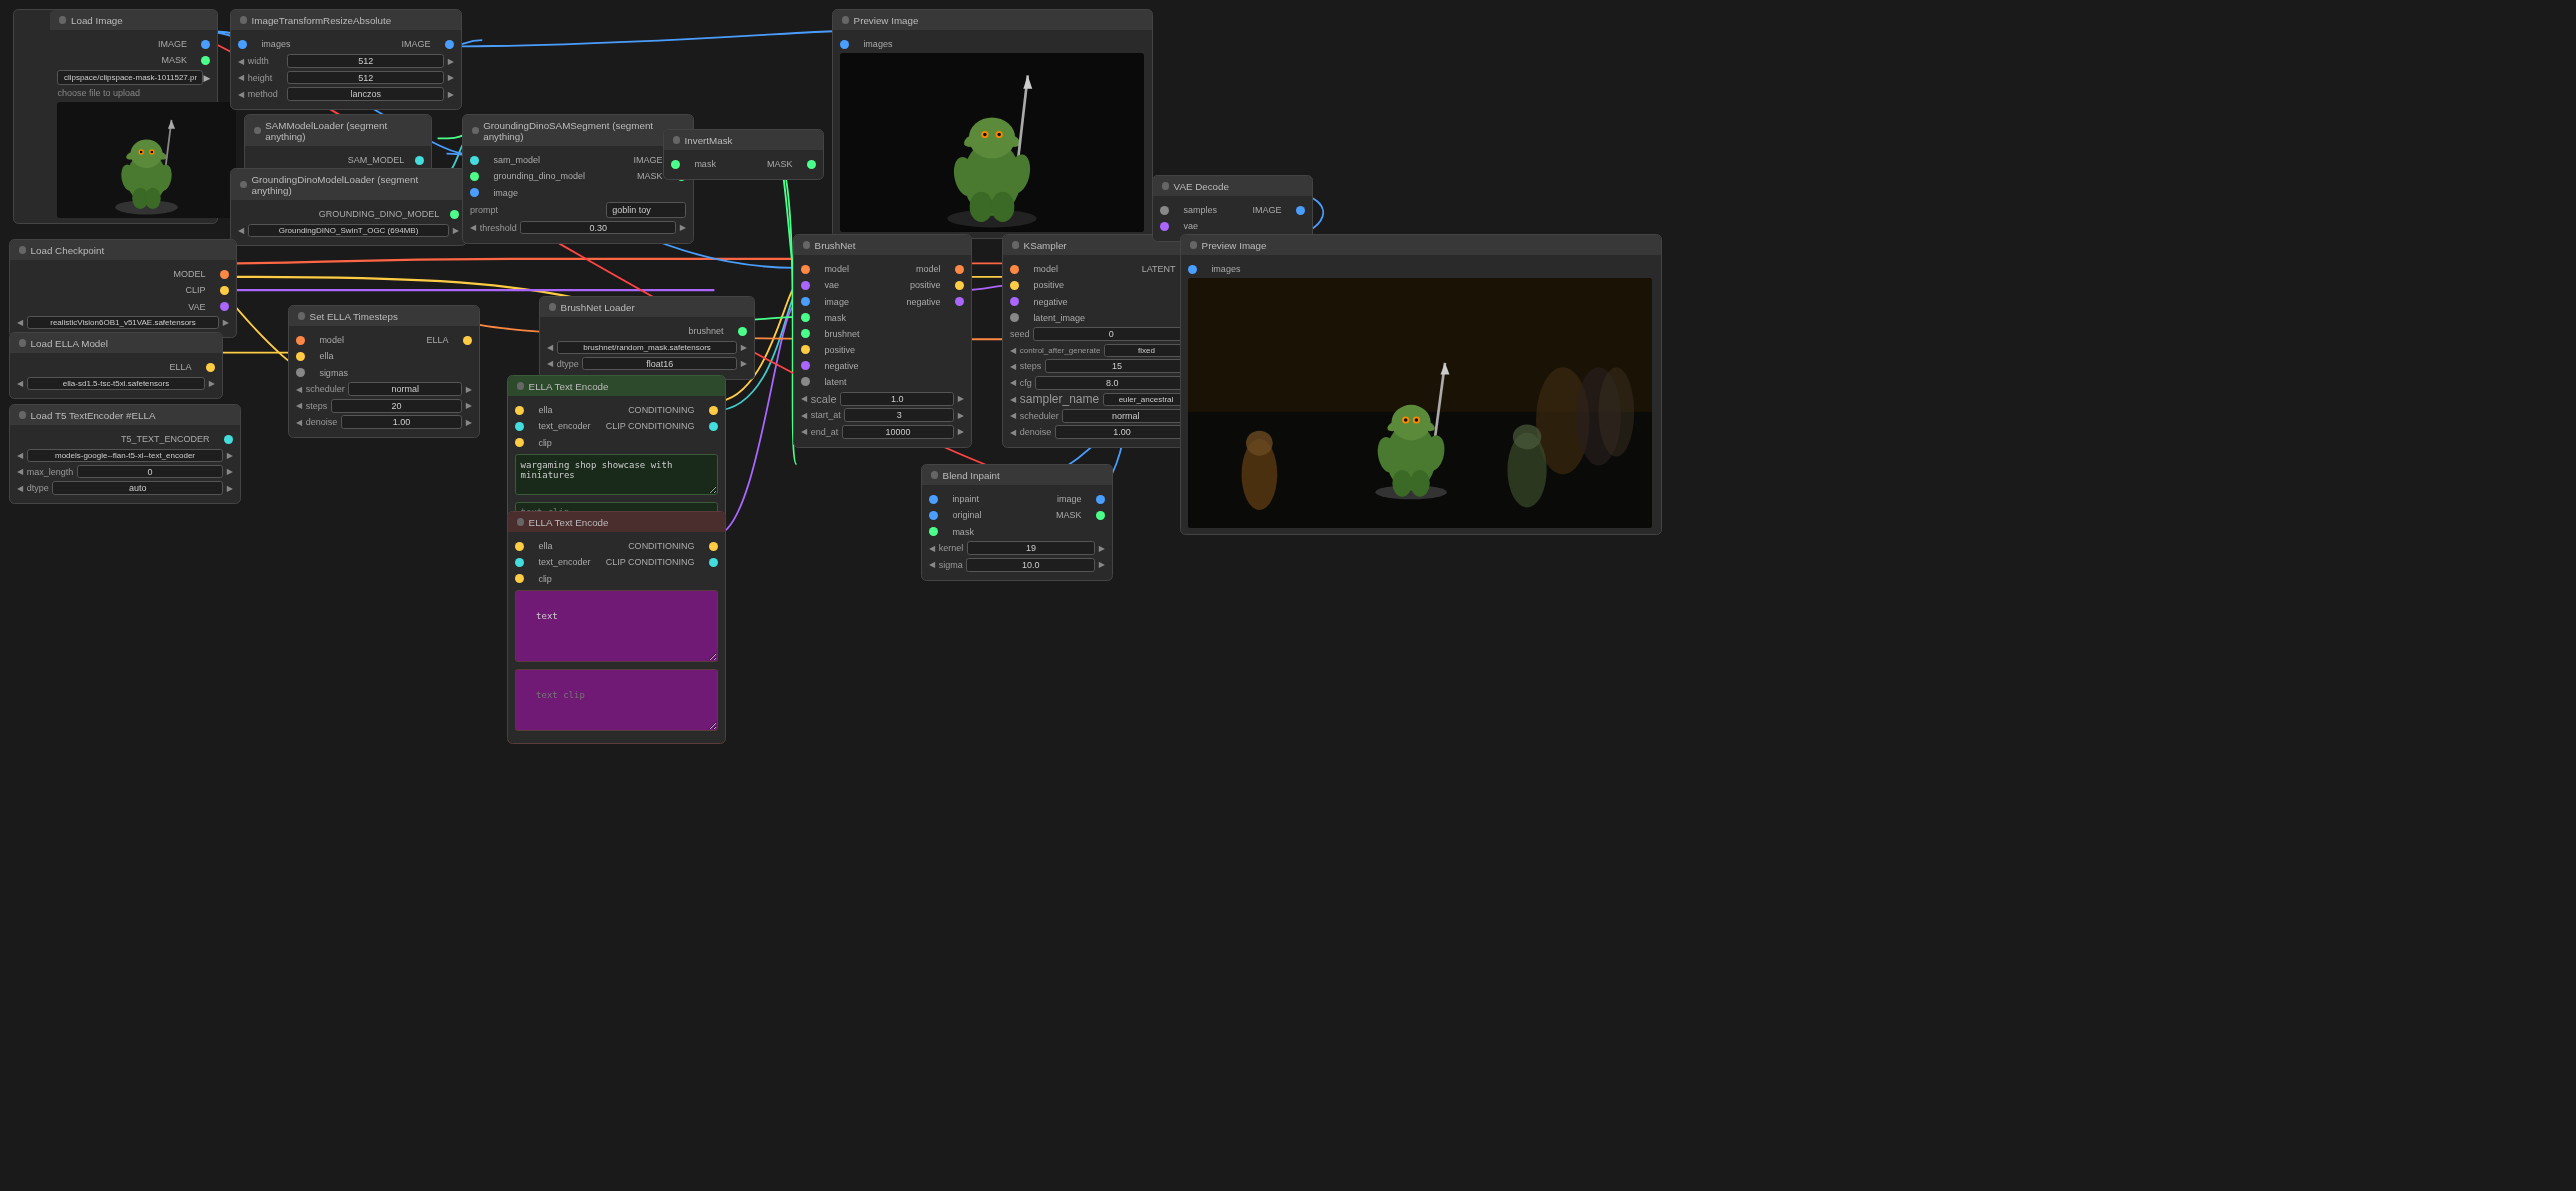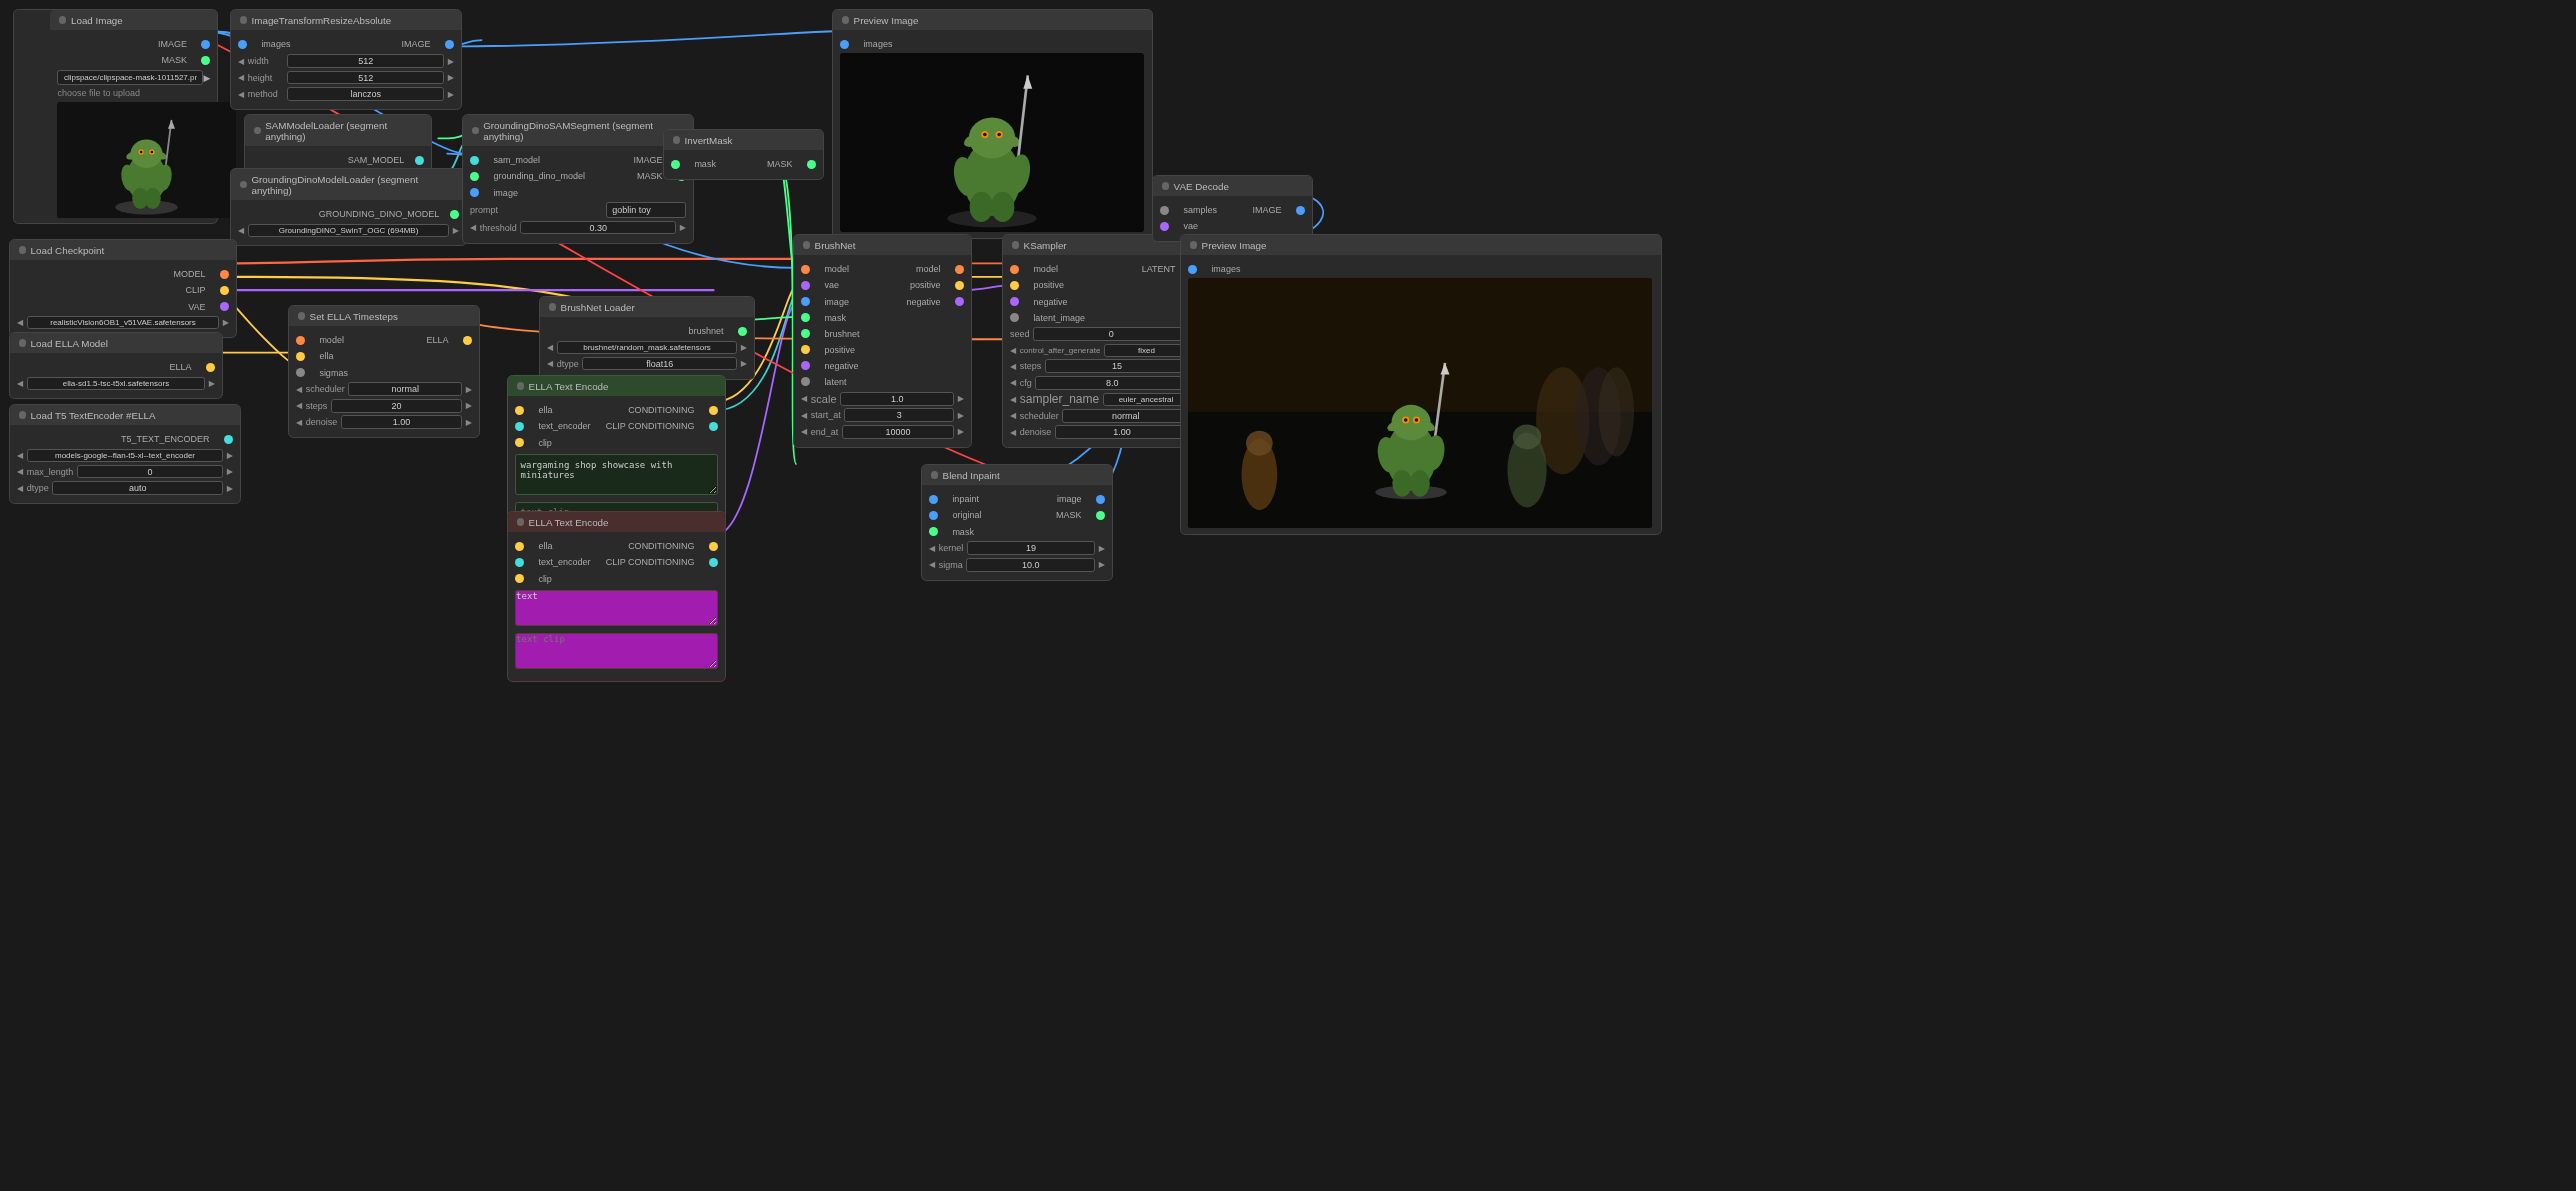--- a/index.html
+++ b/index.html
@@ -139,24 +139,24 @@
       background: #1a2a1a;
       border: 0.9px solid #3a5a3a;
       border-radius: 2.7px;
       padding: 4.5px;
       color: #ccc;
       font-size: 9px;
       min-height: 36px;
       width: 100%;
     }
     .text-area-dark-red {
-      background: #a21caf;
+      background: #701a75;
       border: 0.9px solid #5a3a3a;
       border-radius: 2.7px;
-      padding: 0;
+      padding: 20px;
       color: #ccc;
       font-size: 9px;
       min-height: 36px;
       width: 100%;
     }
 
     svg.connections {
       position: absolute;
       top: 0;
       left: 0;

